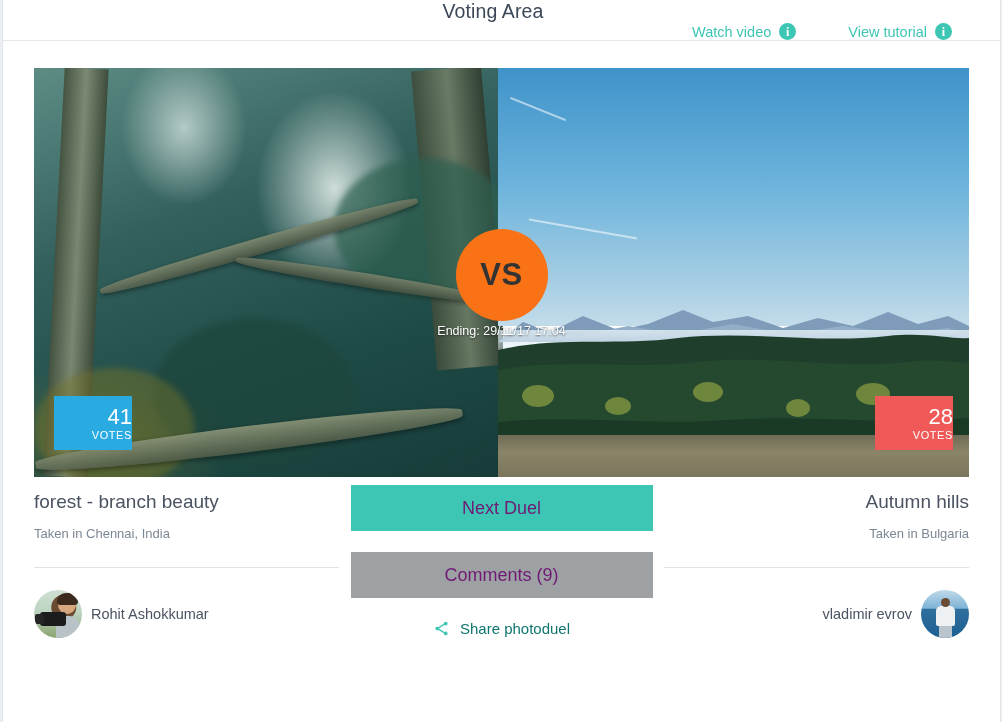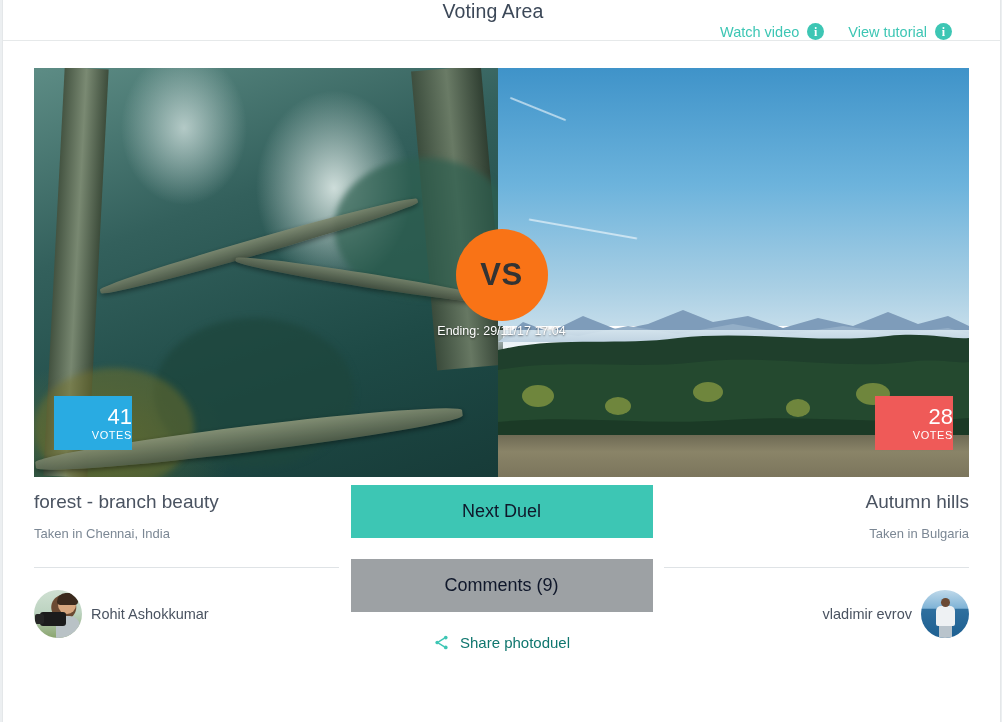--- a/index.html
+++ b/index.html
@@ -33,21 +33,21 @@
   .page-title {
     font-size: 19.5px;
     color: #3c4858;
     font-weight: normal;
     letter-spacing: .1px;
   }
   .header-links {
     margin-left: auto;
     display: flex;
     align-items: flex-end;
-    gap: 24px;
+    gap: 52px;
   }
   .header-link {
     display: flex;
     align-items: center;
     gap: 8px;
     color: #3dc6b4;
     font-size: 14.5px;
     text-decoration: none;
     cursor: pointer;
   }
@@ -252,23 +252,23 @@
     left: 50%;
     transform: translateX(-50%);
     top: 0;
     width: 302px;
     display: flex;
     flex-direction: column;
     align-items: center;
   }
   .btn {
     width: 302px;
-    height: 53px;
+    height: 46px;
     border: none;
-    color: #0f172a;
+    color: #701a75;
     font-size: 18px;
     font-family: "Liberation Sans", sans-serif;
     cursor: pointer;
     display: flex;
     align-items: center;
     justify-content: center;
   }
   .btn-next { background: #3dc6b4; margin-top: 8px; }
   .btn-comments { background: #9da1a4; margin-top: 21px; }
   .share {

